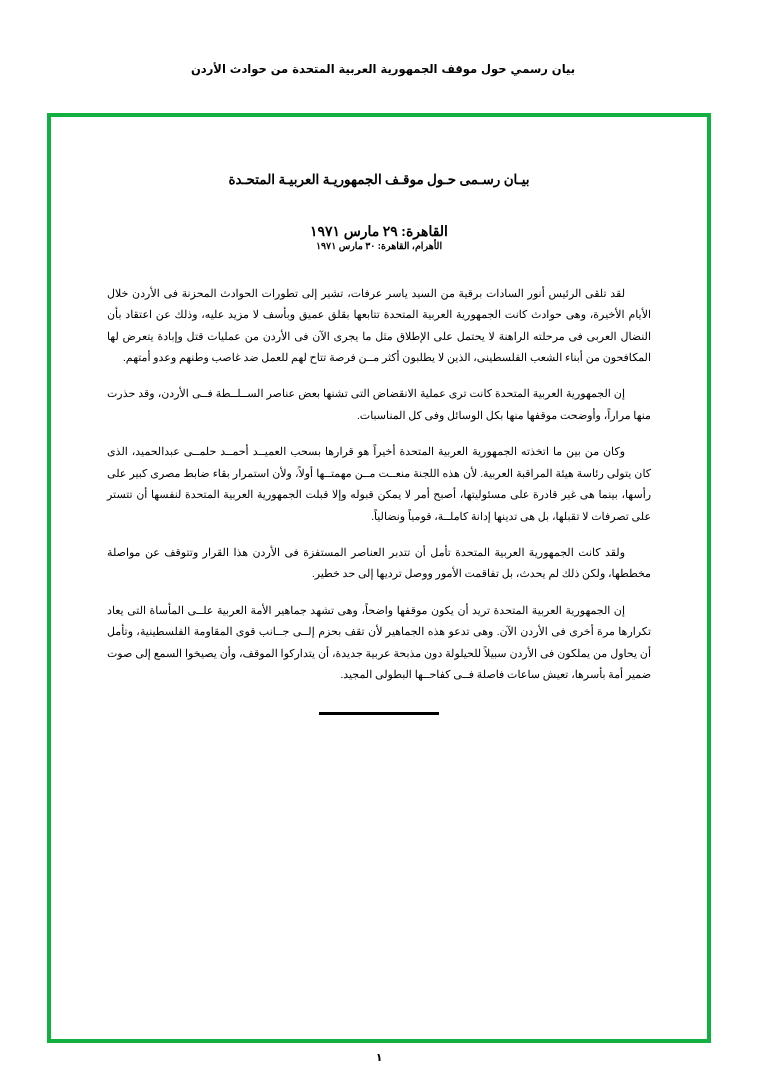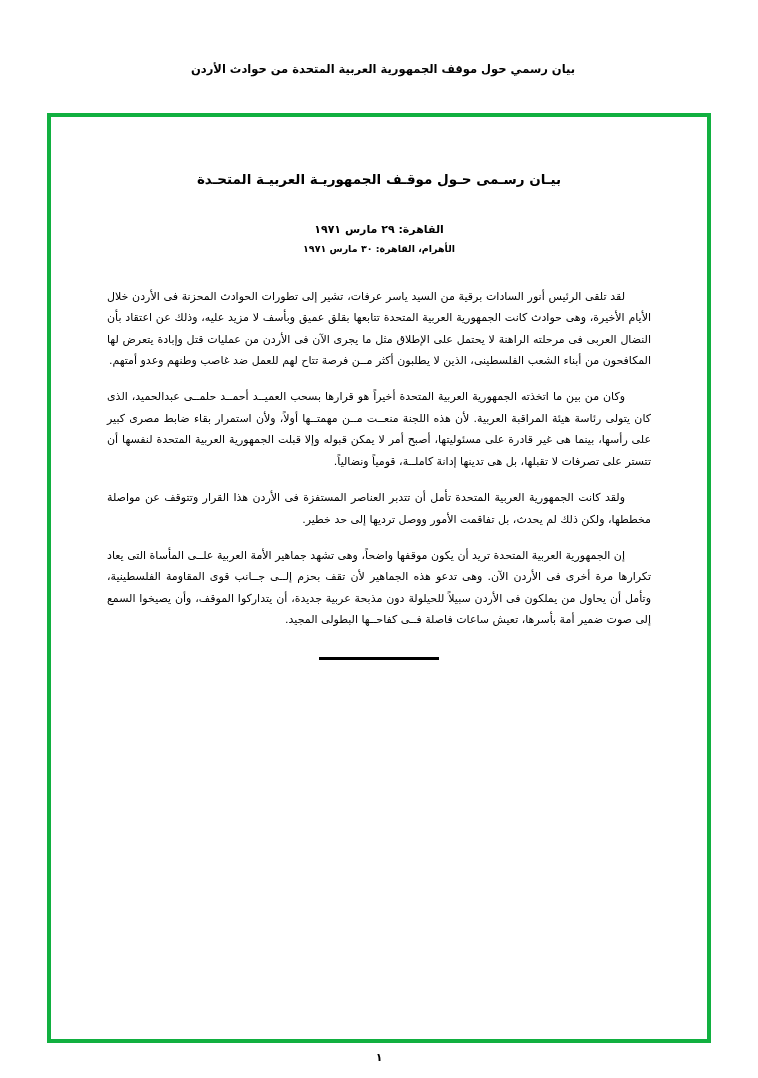--- a/index.html
+++ b/index.html
@@ -42,44 +42,44 @@
     box-sizing: border-box;
     background: #ffffff;
   }
   .inner {
     position: absolute;
     top: 28px;
     left: 56px;
     right: 56px;
     bottom: 20px;
     direction: rtl;
+    font-family: Liberation Serif, serif;
   }
   .doc-title {
     text-align: center;
     font-size: 13.5px;
     font-weight: bold;
     line-height: 1.9;
     margin-top: 22px;
     letter-spacing: 0.3px;
   }
   .doc-title .line2 {
     display: block;
   }
   .dateline {
     text-align: center;
-    font-size: 11px;
+    font-size: 14px;
     font-weight: bold;
     margin-top: 30px;
     letter-spacing: 1px;
   }
   .source {
     text-align: center;
     font-size: 9.5px;
     font-weight: bold;
-    margin-top: 7px;
     letter-spacing: 0.2px;
   }
   .body-text {
     margin-top: 32px;
     font-size: 11px;
     line-height: 1.95;
     text-align: justify;
     text-justify: inter-word;
   }
   .body-text p {
@@ -115,20 +115,21 @@
 
       <div class="doc-title">
         <span>بيـان رسـمى حـول موقـف الجمهوريـة العربيـة المتحـدة</span>
       </div>
 
       <div class="dateline">القاهرة: ٢٩ مارس ١٩٧١</div>
       <div class="source">الأهرام، القاهرة: ٣٠ مارس ١٩٧١</div>
 
       <div class="body-text">
         <p>لقد تلقى الرئيس أنور السادات برقية من السيد ياسر عرفات، تشير إلى تطورات الحوادث المحزنة فى الأردن خلال الأيام الأخيرة، وهى حوادث كانت الجمهورية العربية المتحدة تتابعها بقلق عميق وبأسف لا مزيد عليه، وذلك عن اعتقاد بأن النضال العربى فى مرحلته الراهنة لا يحتمل على الإطلاق مثل ما يجرى الآن فى الأردن من عمليات قتل وإبادة يتعرض لها المكافحون من أبناء الشعب الفلسطينى، الذين لا يطلبون أكثر مــن فرصة تتاح لهم للعمل ضد غاصب وطنهم وعدو أمتهم.</p>
+        <p>إن الجمهورية العربية المتحدة كانت ترى عملية الانقضاض التى تشنها بعض عناصر الســلــطة فــى الأردن، وقد حذرت منها مراراً، وأوضحت موقفها منها بكل الوسائل وفى كل المناسبات.</p>
         <p>وكان من بين ما اتخذته الجمهورية العربية المتحدة أخيراً هو قرارها بسحب العميــد أحمــد حلمــى عبدالحميد، الذى كان يتولى رئاسة هيئة المراقبة العربية. لأن هذه اللجنة منعــت مــن مهمتــها أولاً، ولأن استمرار بقاء ضابط مصرى كبير على رأسها، بينما هى غير قادرة على مسئوليتها، أصبح أمر لا يمكن قبوله وإلا قبلت الجمهورية العربية المتحدة لنفسها أن تتستر على تصرفات لا تقبلها، بل هى تدينها إدانة كاملــة، قومياً ونضالياً.</p>
         <p>ولقد كانت الجمهورية العربية المتحدة تأمل أن تتدبر العناصر المستفزة فى الأردن هذا القرار وتتوقف عن مواصلة مخططها، ولكن ذلك لم يحدث، بل تفاقمت الأمور ووصل ترديها إلى حد خطير.</p>
         <p>إن الجمهورية العربية المتحدة تريد أن يكون موقفها واضحاً، وهى تشهد جماهير الأمة العربية علــى المأساة التى يعاد تكرارها مرة أخرى فى الأردن الآن. وهى تدعو هذه الجماهير لأن تقف بحزم إلــى جــانب قوى المقاومة الفلسطينية، وتأمل أن يحاول من يملكون فى الأردن سبيلاً للحيلولة دون مذبحة عربية جديدة، أن يتداركوا الموقف، وأن يصيخوا السمع إلى صوت ضمير أمة بأسرها، تعيش ساعات فاصلة فــى كفاحــها البطولى المجيد.</p>
       </div>
 
       <div class="rule"></div>
     </div>
   </div>
 
   <div class="page-number">١</div>

